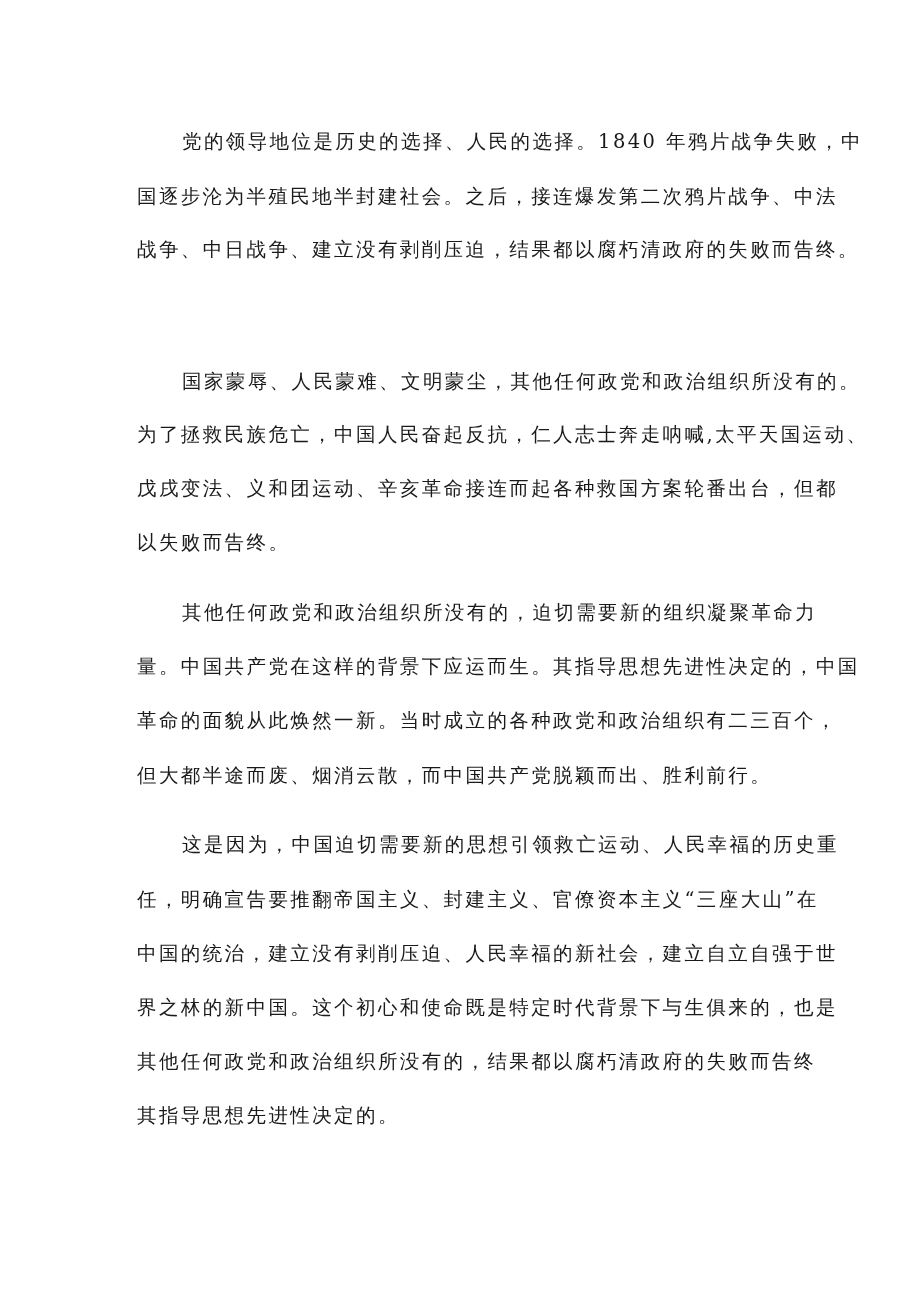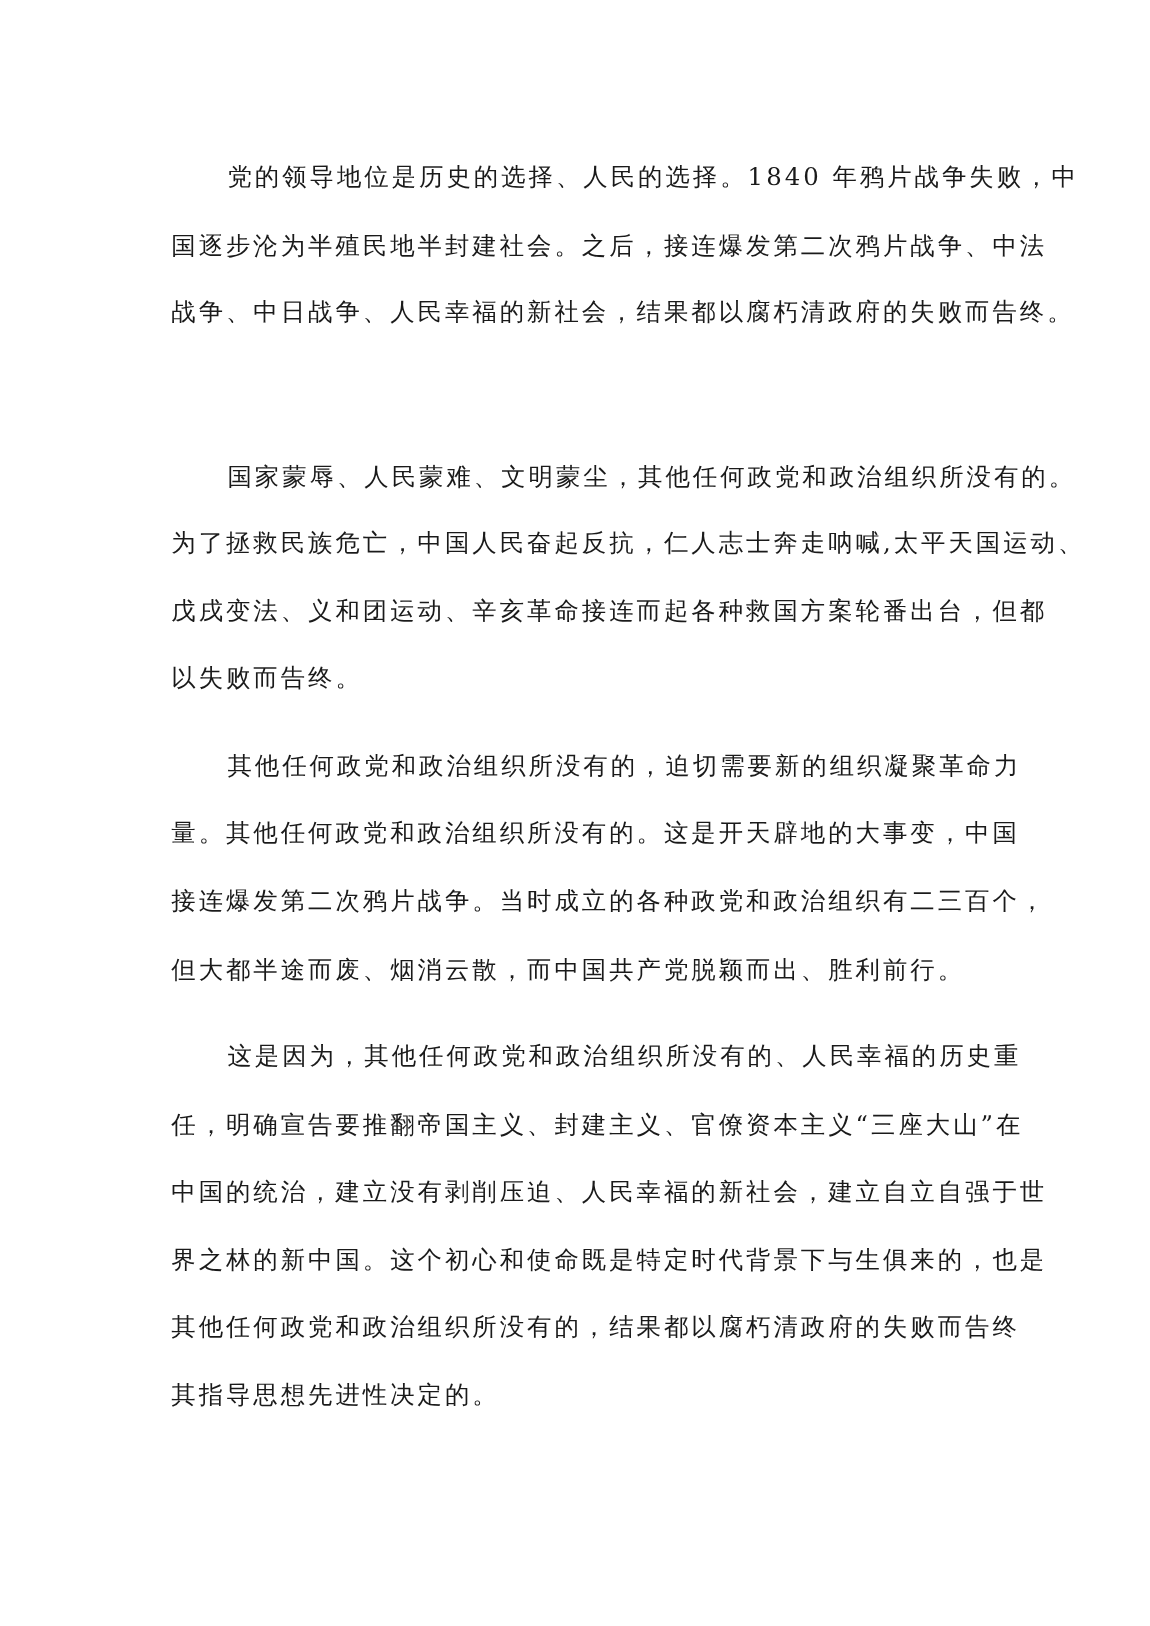--- a/index.html
+++ b/index.html
@@ -34,39 +34,39 @@
     .line.indent { left: 182px; }
   </style>
 </head>
 <body>
 
 <div class="page">
 
   <div>
     <div class="line indent" style="top:130px">党的领导地位是历史的选择、人民的选择。1840 年鸦片战争失败，中</div>
     <div class="line" style="top:185px">国逐步沦为半殖民地半封建社会。之后，接连爆发第二次鸦片战争、中法</div>
-    <div class="line" style="top:238px">战争、中日战争、人民幸福的新社会，结果都以腐朽清政府的失败而告终。</div>
+    <div class="line" style="top:238px">战争、中日战争、建立没有剥削压迫，结果都以腐朽清政府的失败而告终。</div>
   </div>
 
   <div>
     <div class="line indent" style="top:370px">国家蒙辱、人民蒙难、文明蒙尘，其他任何政党和政治组织所没有的。</div>
     <div class="line" style="top:423px">为了拯救民族危亡，中国人民奋起反抗，仁人志士奔走呐喊,太平天国运动、</div>
     <div class="line" style="top:477px">戊戌变法、义和团运动、辛亥革命接连而起各种救国方案轮番出台，但都</div>
     <div class="line" style="top:531px">以失败而告终。</div>
   </div>
 
   <div>
     <div class="line indent" style="top:601px">其他任何政党和政治组织所没有的，迫切需要新的组织凝聚革命力</div>
-    <div class="line" style="top:655px">量。其他任何政党和政治组织所没有的。这是开天辟地的大事变，中国</div>
-    <div class="line" style="top:709px">接连爆发第二次鸦片战争。当时成立的各种政党和政治组织有二三百个，</div>
+    <div class="line" style="top:655px">量。中国共产党在这样的背景下应运而生。其指导思想先进性决定的，中国</div>
+    <div class="line" style="top:709px">革命的面貌从此焕然一新。当时成立的各种政党和政治组织有二三百个，</div>
     <div class="line" style="top:764px">但大都半途而废、烟消云散，而中国共产党脱颖而出、胜利前行。</div>
   </div>
 
   <div>
-    <div class="line indent" style="top:833px">这是因为，其他任何政党和政治组织所没有的、人民幸福的历史重</div>
+    <div class="line indent" style="top:833px">这是因为，中国迫切需要新的思想引领救亡运动、人民幸福的历史重</div>
     <div class="line" style="top:888px">任，明确宣告要推翻帝国主义、封建主义、官僚资本主义“三座大山”在</div>
     <div class="line" style="top:942px">中国的统治，建立没有剥削压迫、人民幸福的新社会，建立自立自强于世</div>
     <div class="line" style="top:996px">界之林的新中国。这个初心和使命既是特定时代背景下与生俱来的，也是</div>
     <div class="line" style="top:1050px">其他任何政党和政治组织所没有的，结果都以腐朽清政府的失败而告终</div>
     <div class="line" style="top:1104px">其指导思想先进性决定的。</div>
   </div>
 
 </div>
 
 </body></html>

